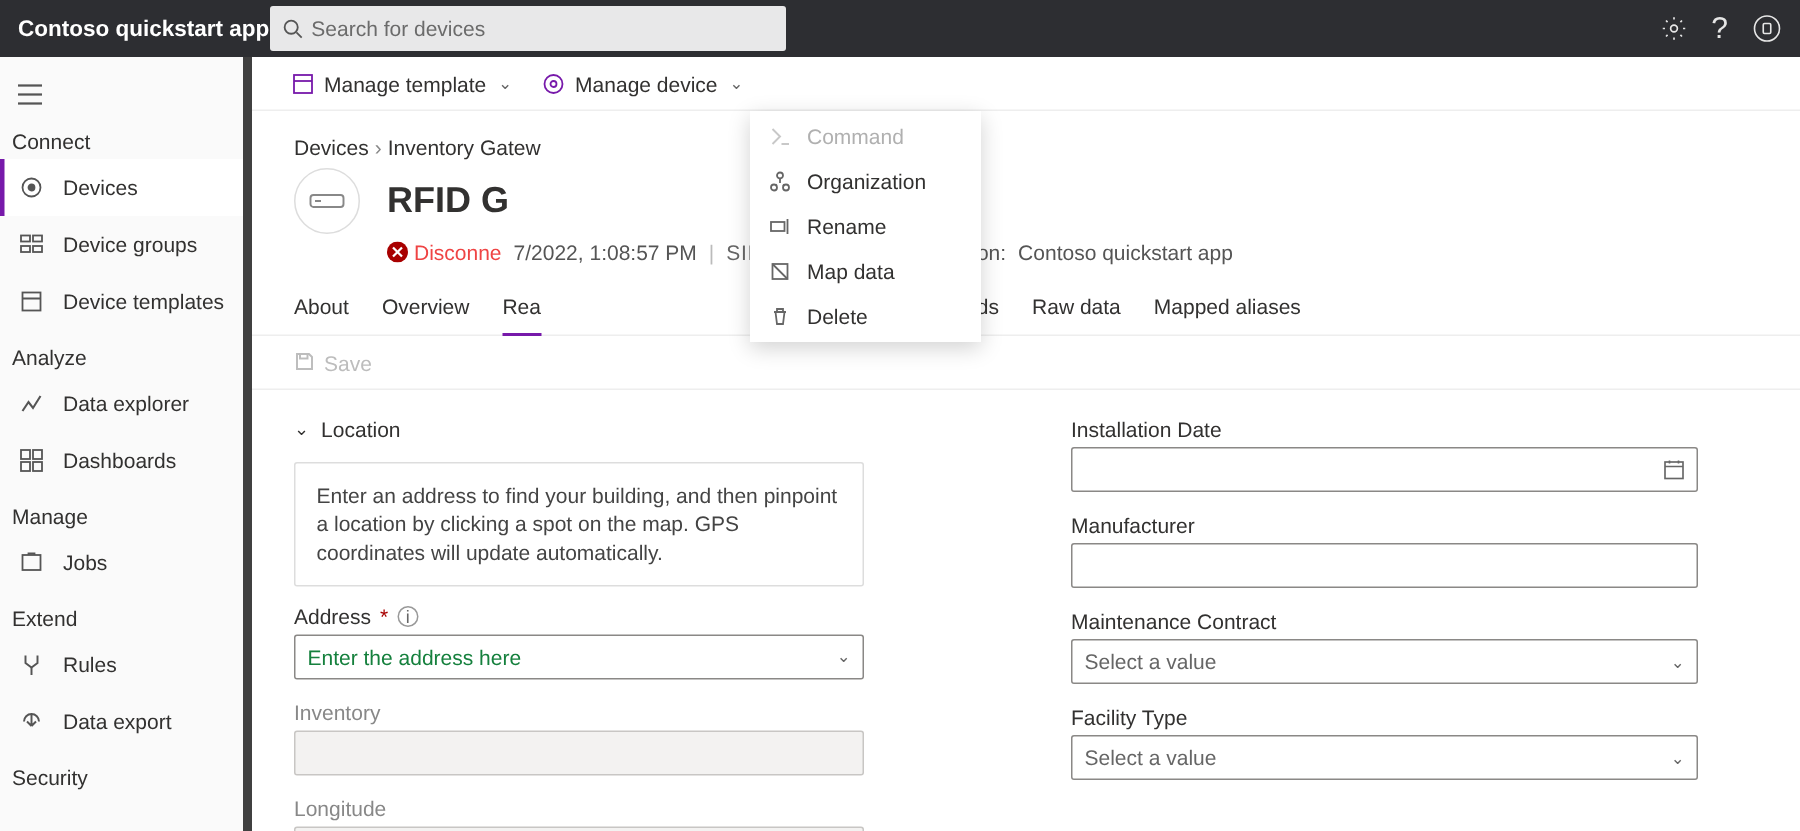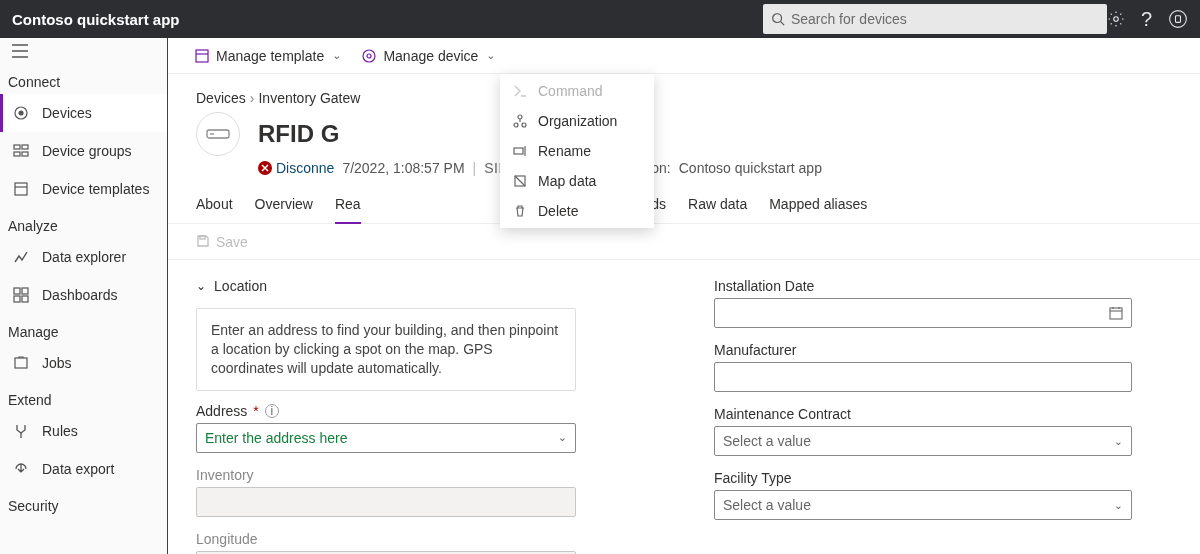--- a/index.html
+++ b/index.html
@@ -1,31 +1,31 @@
 <!DOCTYPE html>
 <html><head>
 <meta charset="utf-8">
 <style>
   * { box-sizing: border-box; margin: 0; padding: 0; font-family: "Segoe UI", -apple-system, sans-serif; }
   body { width: 1200px; height: 554px; overflow: hidden; background: #fff; color: #323130; font-size: 14px; }
 
   
   .topbar { height: 38px; background: #2d2e32; color: #fff; display: flex; align-items: center; padding: 0 12px; }
   .app-title { font-size: 15px; font-weight: 600; flex-shrink: 0; }
-  .topbar-center { flex: 1; display: flex; justify-content: flex-end; }
+  .topbar-center { flex: 1; display: flex; justify-content: flex-start; }
   .search-wrap { width: 344px; height: 30px; background: #e8e8e9; border-radius: 2px; display: flex; align-items: center; padding: 0 8px; gap: 6px; color: #555; }
   .search-wrap input { flex: 1; border: none; background: transparent; font-size: 14px; color: #323130; outline: none; }
   .search-wrap input::placeholder { color: #6b6b6b; }
   .topbar-icons { display: flex; align-items: center; gap: 16px; margin-left: auto; }
   .topbar-icons span { color: #e6e6e6; font-size: 16px; display: flex; align-items: center; }
 
   .layout { display: flex; height: calc(100% - 38px); }
 
   
-  .sidebar { width: 168px; border-right: 1px solid #404040; background: #fafafa; }
+  .sidebar { width: 168px; border-right: 6px solid #404040; background: #fafafa; padding-top: 12px; }
   .hamburger { padding: 6px 12px; color: #555; font-size: 16px; }
   .nav-group-label { padding: 10px 8px 4px; font-size: 14px; color: #323130; font-weight: 400; }
   .nav-item { display: flex; align-items: center; gap: 12px; padding: 10px 12px; color: #323130; cursor: pointer; font-size: 14px; position: relative; }
   .nav-item.active { background: #fff; }
   .nav-item.active::before { content: ""; position: absolute; left: 0; top: 0; bottom: 0; width: 3px; background: #7719aa; }
   .nav-icon { width: 18px; height: 18px; display: flex; align-items: center; justify-content: center; color: #555; flex-shrink: 0; }
 
   
   .main { flex: 1; display: flex; flex-direction: column; overflow: hidden; }
   .cmdbar { height: 36px; border-bottom: 1px solid #eee; display: flex; align-items: center; padding: 0 20px; gap: 8px; position: relative; }
@@ -33,21 +33,21 @@
   .cmdbtn .ico { color: #7719aa; }
   .chev { color: #666; font-size: 11px; margin-left: 2px; }
 
   .breadcrumb { padding: 16px 28px 0; font-size: 14px; color: #323130; display: flex; gap: 4px; }
   .breadcrumb .sep { color: #888; }
 
   .titlebar { display: flex; align-items: center; gap: 18px; padding: 6px 28px 4px; }
   .device-glyph { width: 44px; height: 44px; border-radius: 50%; border: 1px solid #ddd; display: flex; align-items: center; justify-content: center; color: #888; }
   .device-title { font-size: 24px; font-weight: 600; }
   .status-row { display: flex; align-items: center; gap: 8px; font-size: 14px; color: #555; padding: 0 28px 0 90px; }
-  .status-row .disc { color: #0c4a6e; display: flex; align-items: center; gap: 4px; }
+  .status-row .disc { color: #ef4444; display: flex; align-items: center; gap: 4px; }
   .status-row .sep { color: #bbb; }
 
   .tabs { display: flex; gap: 22px; padding: 16px 28px 0; border-bottom: 1px solid #eee; }
   .tab { padding: 4px 0 10px; cursor: pointer; color: #323130; font-size: 14px; }
   .tab.active { border-bottom: 2px solid #7719aa; margin-bottom: -1px; }
 
   .content { padding: 0; overflow: auto; flex: 1; }
   .savebar { height: 36px; border-bottom: 1px solid #eee; display: flex; align-items: center; padding: 0 28px; }
   .savebtn { display: flex; align-items: flex-start; gap: 6px; color: #bdbdbd; cursor: default; }
 

